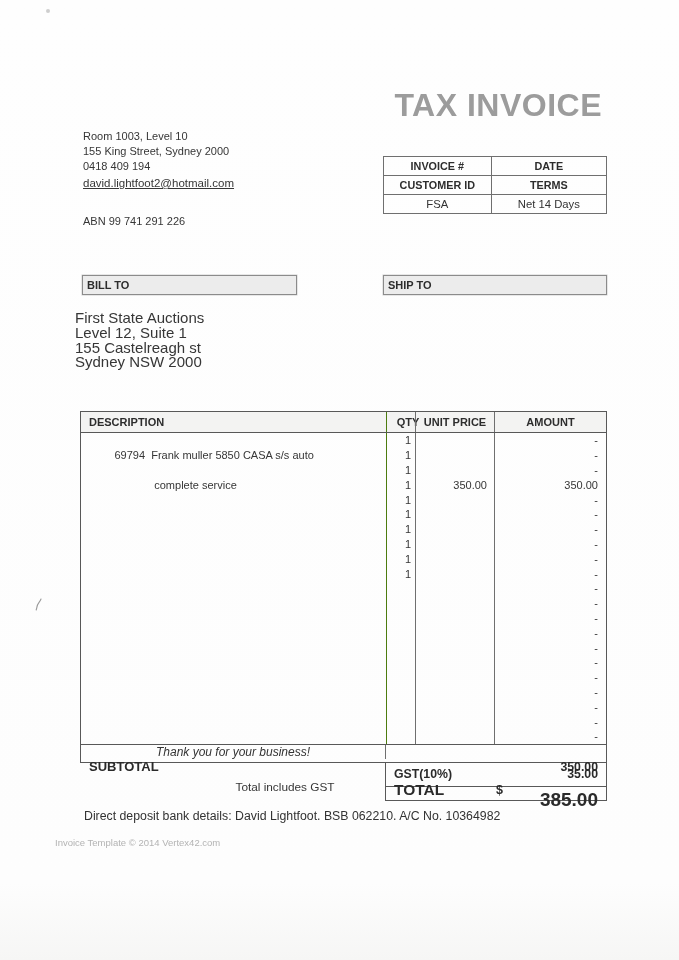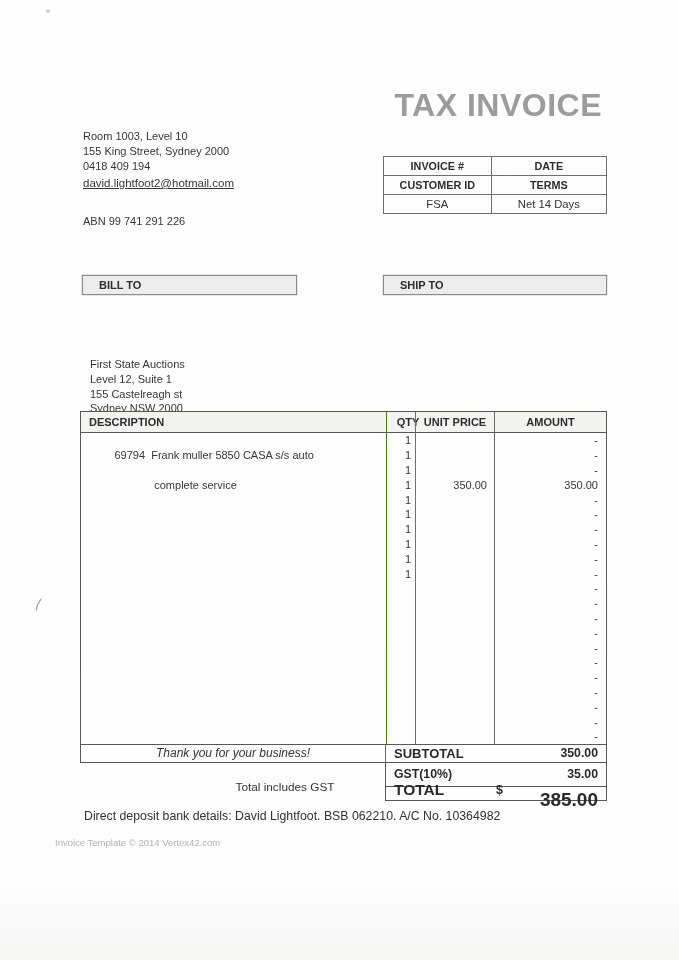--- a/index.html
+++ b/index.html
@@ -54,29 +54,29 @@
   .meta-table { border: 1.5px solid #585858; }
   .meta-table th { font-size: 10.8px; font-weight: bold; color: #2d2d2d; }
   .meta-table td { font-size: 11.3px; }
   .meta-col1 { width: 108px; }
   .meta-col2 { width: 116px; }
 
   
   .label-bar {
     position: absolute; top: 275px; height: 20px;
     background: #ececec; border: 1px solid #8b8b8b;
-    display: flex; align-items: center; padding-left: 16px;
+    display: flex; align-items: center; padding-left: 4px;
     font-size: 11px; font-weight: bold; color: #2d2d2d;
     box-shadow: 0 0 0 0.5px #cfcfcf;
   }
   .bill-bar { left: 82px; width: 215px; }
   .ship-bar { left: 383px; width: 224px; }
   .billto-lines {
-    position: absolute; left: 90px; top: 311px;
-    font-size: 11px; line-height: 14.8px; color: #363636; margin-top: 46px;
+    position: absolute; left: 75px; top: 311px;
+    font-size: 15px; line-height: 14.8px; color: #363636;
   }
 
   
   .items {
     position: absolute; left: 80px; top: 411px; width: 527px;
     border: 1.5px solid #585858; border-bottom: none;
   }
   .items-header {
     display: flex; height: 21px; background: #f3f3f2;
     border-bottom: 1.2px solid #585858;
@@ -90,21 +90,21 @@
   .items-body .item-row { display: flex; height: 14.81px; font-size: 11px; color: #363636; }
   .items-body .cell { display: flex; align-items: center; overflow: hidden; }
   .items-body .c-desc { justify-content: flex-start; white-space: pre; padding-left: 6px; }
   .items-body .c-qty  { justify-content: center; }
   .items-body .c-unit { justify-content: flex-end; padding-right: 7px; }
   .items-body .c-amt  { justify-content: flex-end; padding-right: 8px; }
 
   
   .footer-row1 {
     position: absolute; left: 80px; top: 744px; width: 527px; height: 18.5px;
-    border: 1.5px solid #585858; display: flex;
+    border: 1.5px solid #585858; display: flex; flex-direction: column;
   }
   .thanks-cell {
     width: 305px; border-right: 1px solid #6f6f6f;
     display: flex; align-items: center; justify-content: center;
     font-size: 12px; font-style: italic; color: #333;
   }
   .subtotal-cell { flex: 1; display: flex; align-items: center; }
   .tot-label { font-weight: bold; color: #2a2a2a; padding-left: 8px; }
   .tot-value { flex: 1; text-align: right; font-weight: bold; color: #2a2a2a; padding-right: 8px; }
   .subtotal-cell .tot-label { font-size: 13px; }

